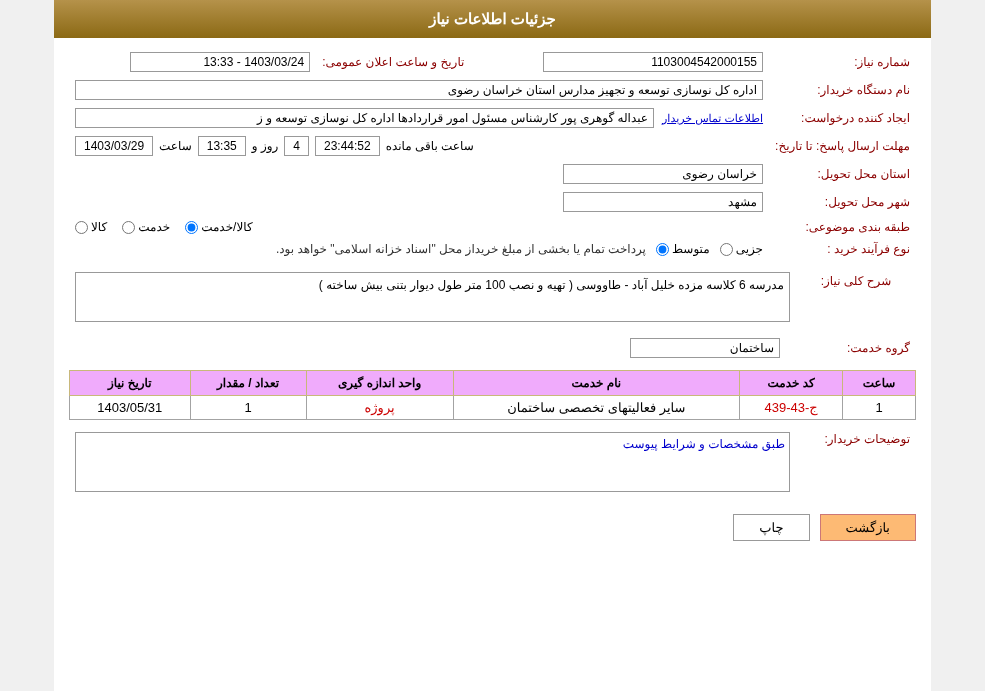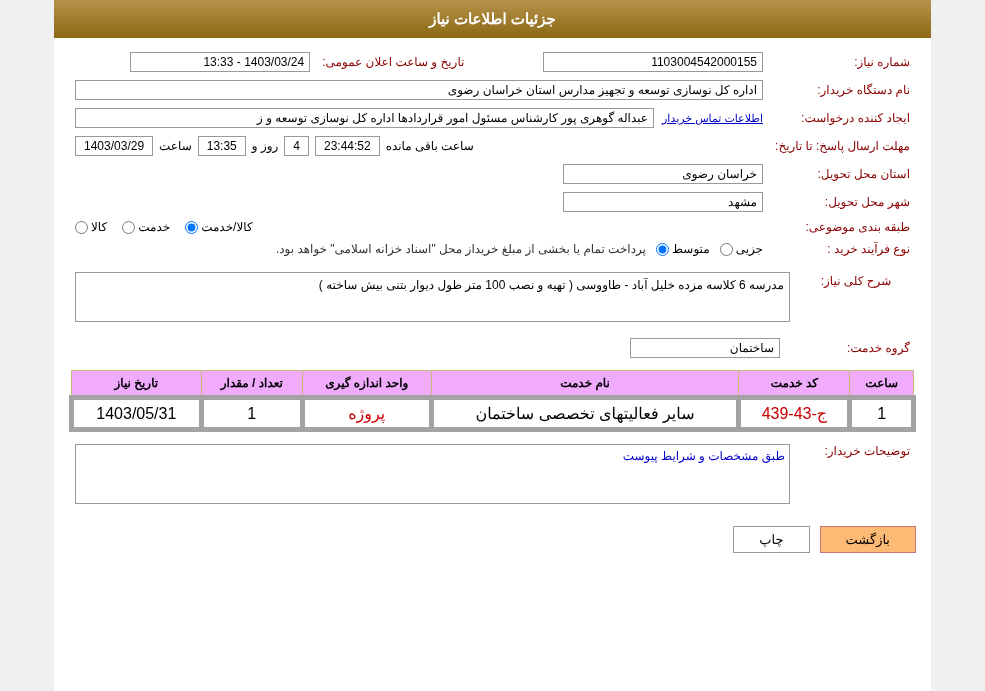--- a/index.html
+++ b/index.html
@@ -116,24 +116,24 @@
       margin-top: 5px;
     }
     .service-table th {
       background: #f0abfc;
       border: 1px solid #c8b87a;
       padding: 5px 8px;
       text-align: center;
       font-size: 12px;
     }
     .service-table td {
-      border: 5px solid #a3a3a3;
+      border: 1px solid #a3a3a3;
       padding: 4px 8px;
       text-align: center;
-      font-size: 16px;
+      font-size: 13px;
     }
     .desc-textarea {
       border: 1px solid #999;
       background: #fff;
       min-height: 60px;
       width: 100%;
       padding: 4px;
       font-family: Tahoma, Arial, sans-serif;
       font-size: 12px;
       resize: none;

